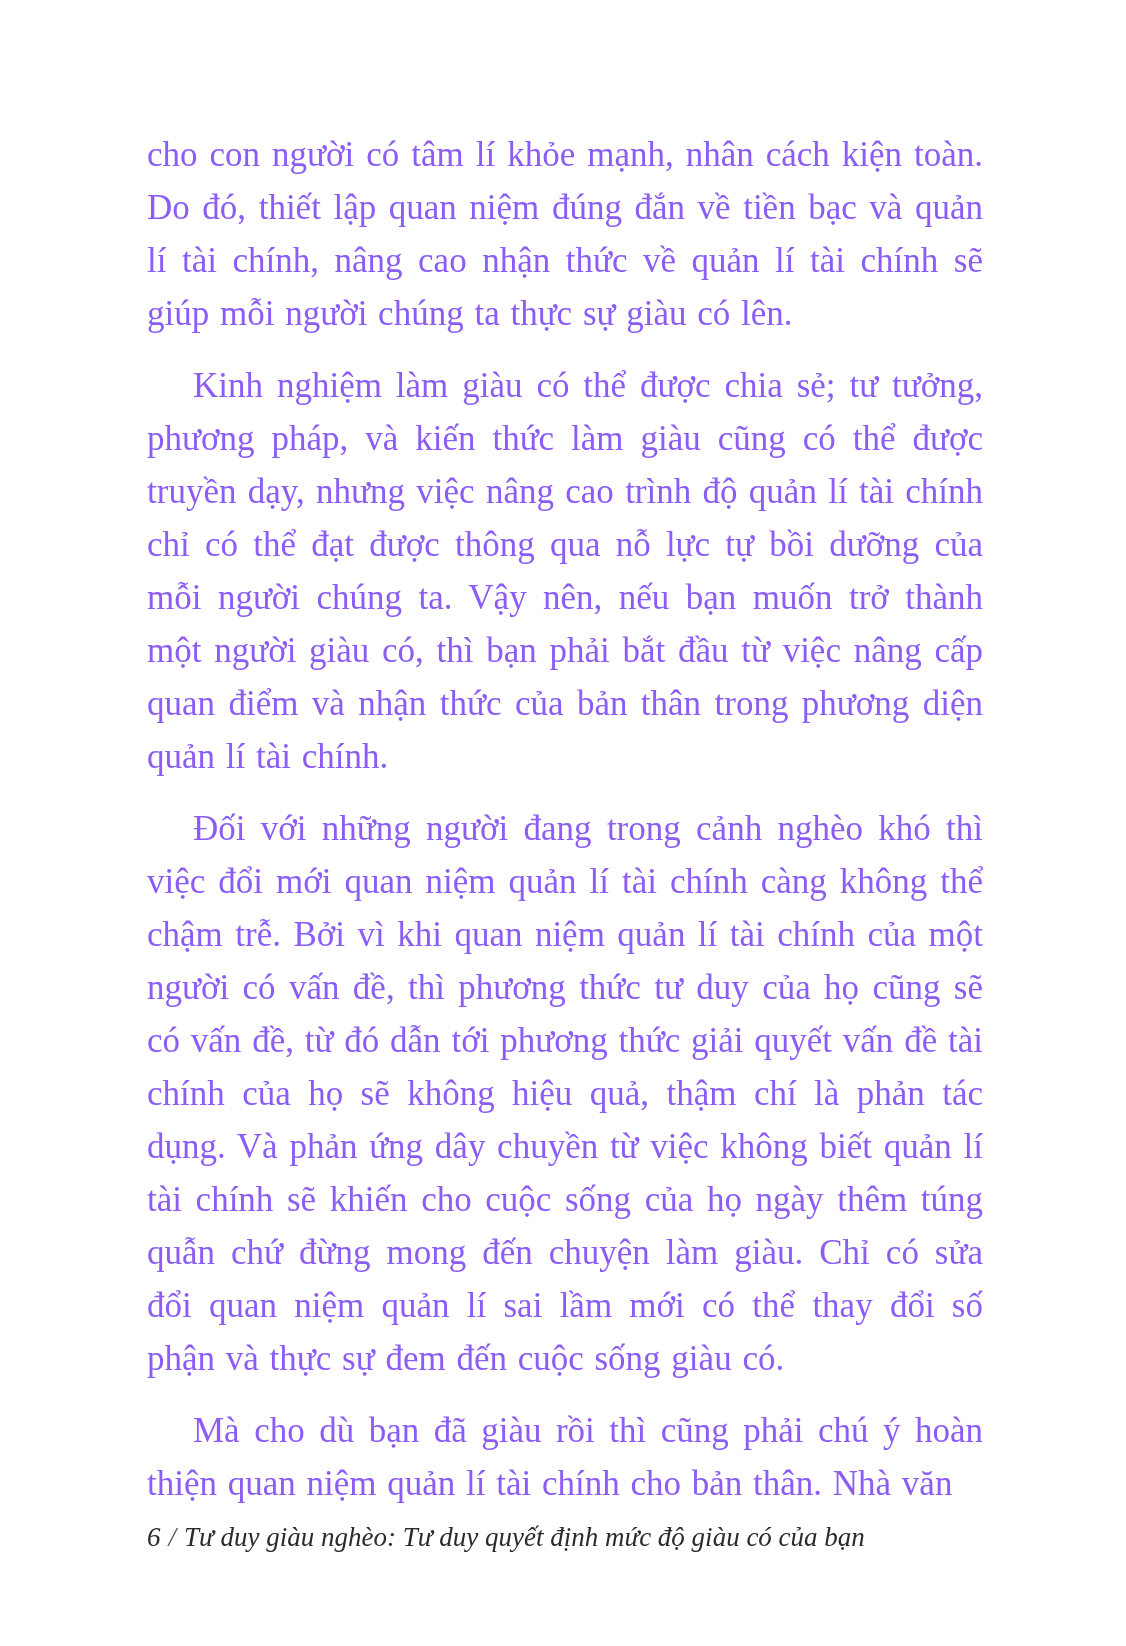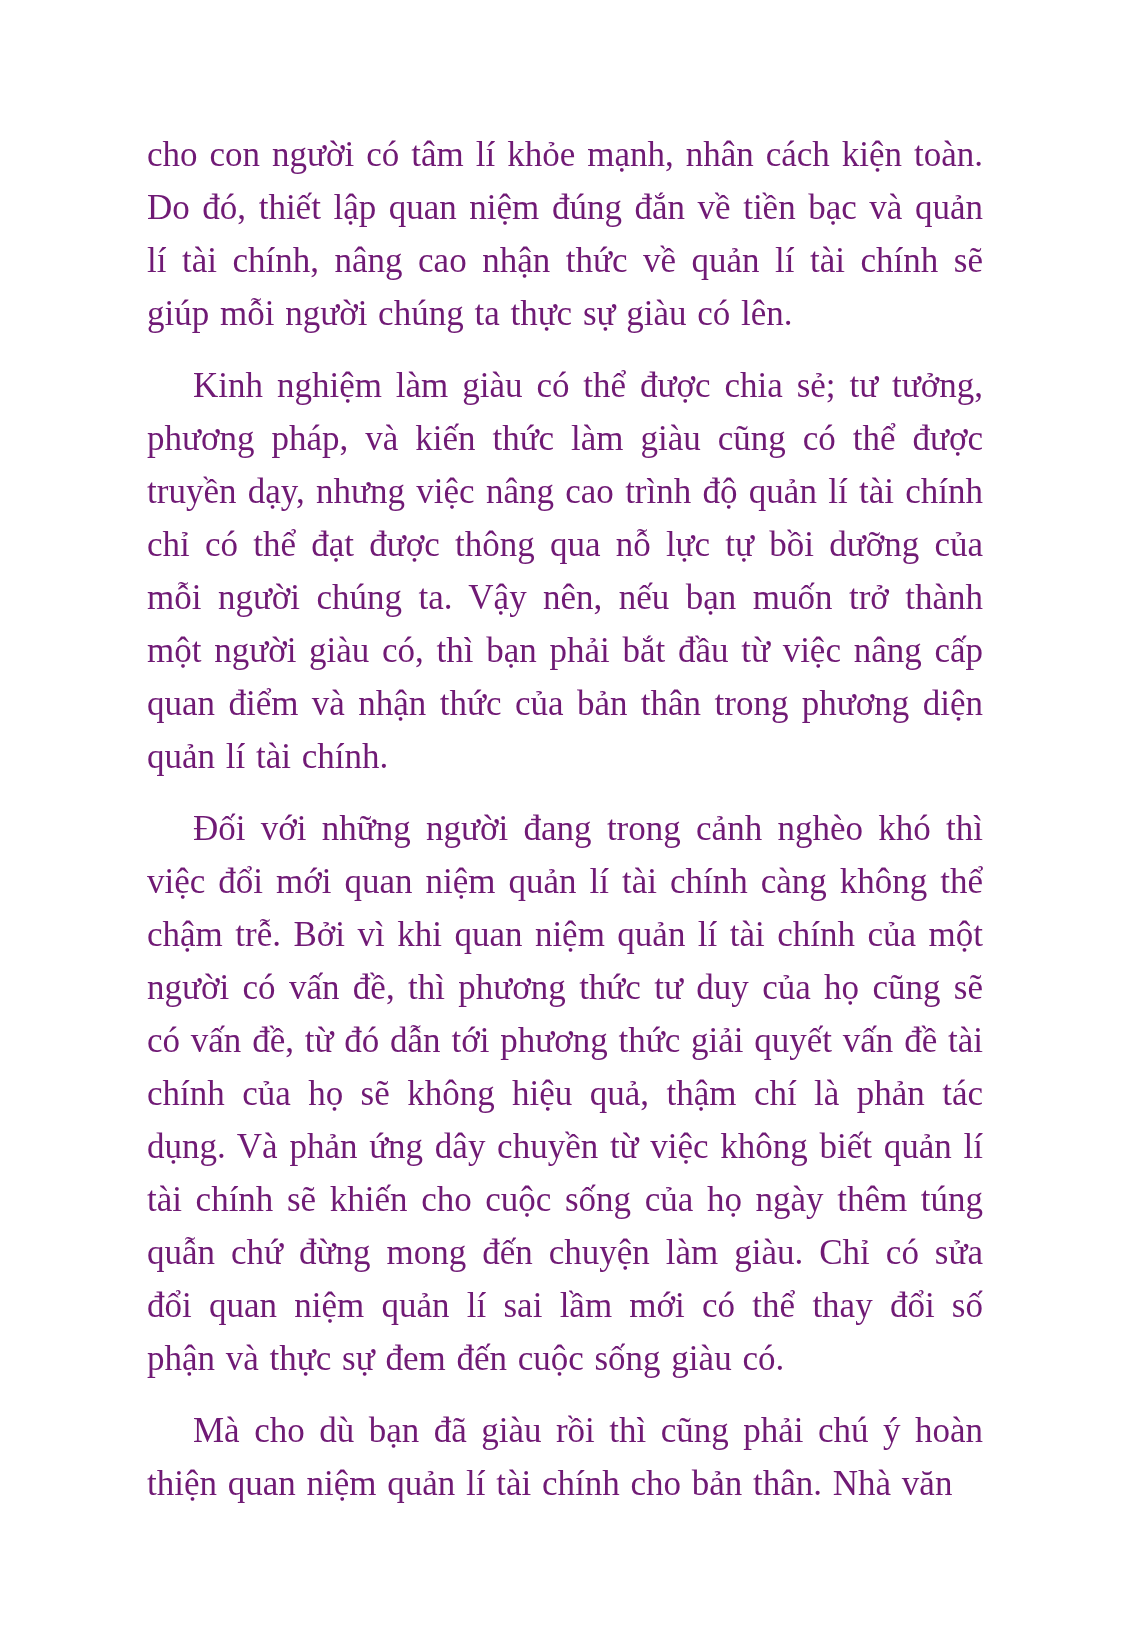--- a/index.html
+++ b/index.html
@@ -23,21 +23,21 @@
     top: 128px;
     width: 836px;
   }
   .para {
     margin: 0 0 19px 0;
     font-size: 35px;
     line-height: 53px;
     text-align: justify;
     text-justify: inter-word;
     word-spacing: 2px;
-    color: #701a75;
+    color: #8b5cf6;
   }
   .para.indent {
     text-indent: 46px;
   }
   .para.last {
     margin-bottom: 8px;
   }
   .footer {
     position: absolute;
     left: 147px;
@@ -59,14 +59,17 @@
 
 <div class="page">
 
   <div class="text-block">
     <p class="para">cho con người có tâm lí khỏe mạnh, nhân cách kiện toàn. Do đó, thiết lập quan niệm đúng đắn về tiền bạc và quản lí tài chính, nâng cao nhận thức về quản lí tài chính sẽ giúp mỗi người chúng ta thực sự giàu có lên.</p>
     <p class="para indent">Kinh nghiệm làm giàu có thể được chia sẻ; tư tưởng, phương pháp, và kiến thức làm giàu cũng có thể được truyền dạy, nhưng việc nâng cao trình độ quản lí tài chính chỉ có thể đạt được thông qua nỗ lực tự bồi dưỡng của mỗi người chúng ta. Vậy nên, nếu bạn muốn trở thành một người giàu có, thì bạn phải bắt đầu từ việc nâng cấp quan điểm và nhận thức của bản thân trong phương diện quản lí tài chính.</p>
     <p class="para indent">Đối với những người đang trong cảnh nghèo khó thì việc đổi mới quan niệm quản lí tài chính càng không thể chậm trễ. Bởi vì khi quan niệm quản lí tài chính của một người có vấn đề, thì phương thức tư duy của họ cũng sẽ có vấn đề, từ đó dẫn tới phương thức giải quyết vấn đề tài chính của họ sẽ không hiệu quả, thậm chí là phản tác dụng. Và phản ứng dây chuyền từ việc không biết quản lí tài chính sẽ khiến cho cuộc sống của họ ngày thêm túng quẫn chứ đừng mong đến chuyện làm giàu. Chỉ có sửa đổi quan niệm quản lí sai lầm mới có thể thay đổi số phận và thực sự đem đến cuộc sống giàu có.</p>
     <p class="para indent last">Mà cho dù bạn đã giàu rồi thì cũng phải chú ý hoàn thiện quan niệm quản lí tài chính cho bản thân. Nhà văn</p>
   </div>
 
+  <div class="footer">
+    <span>6</span><span class="sep">/</span><span>Tư duy giàu nghèo: Tư duy quyết định mức độ giàu có của bạn</span>
+  </div>
 
 </div>
 
 </body></html>

